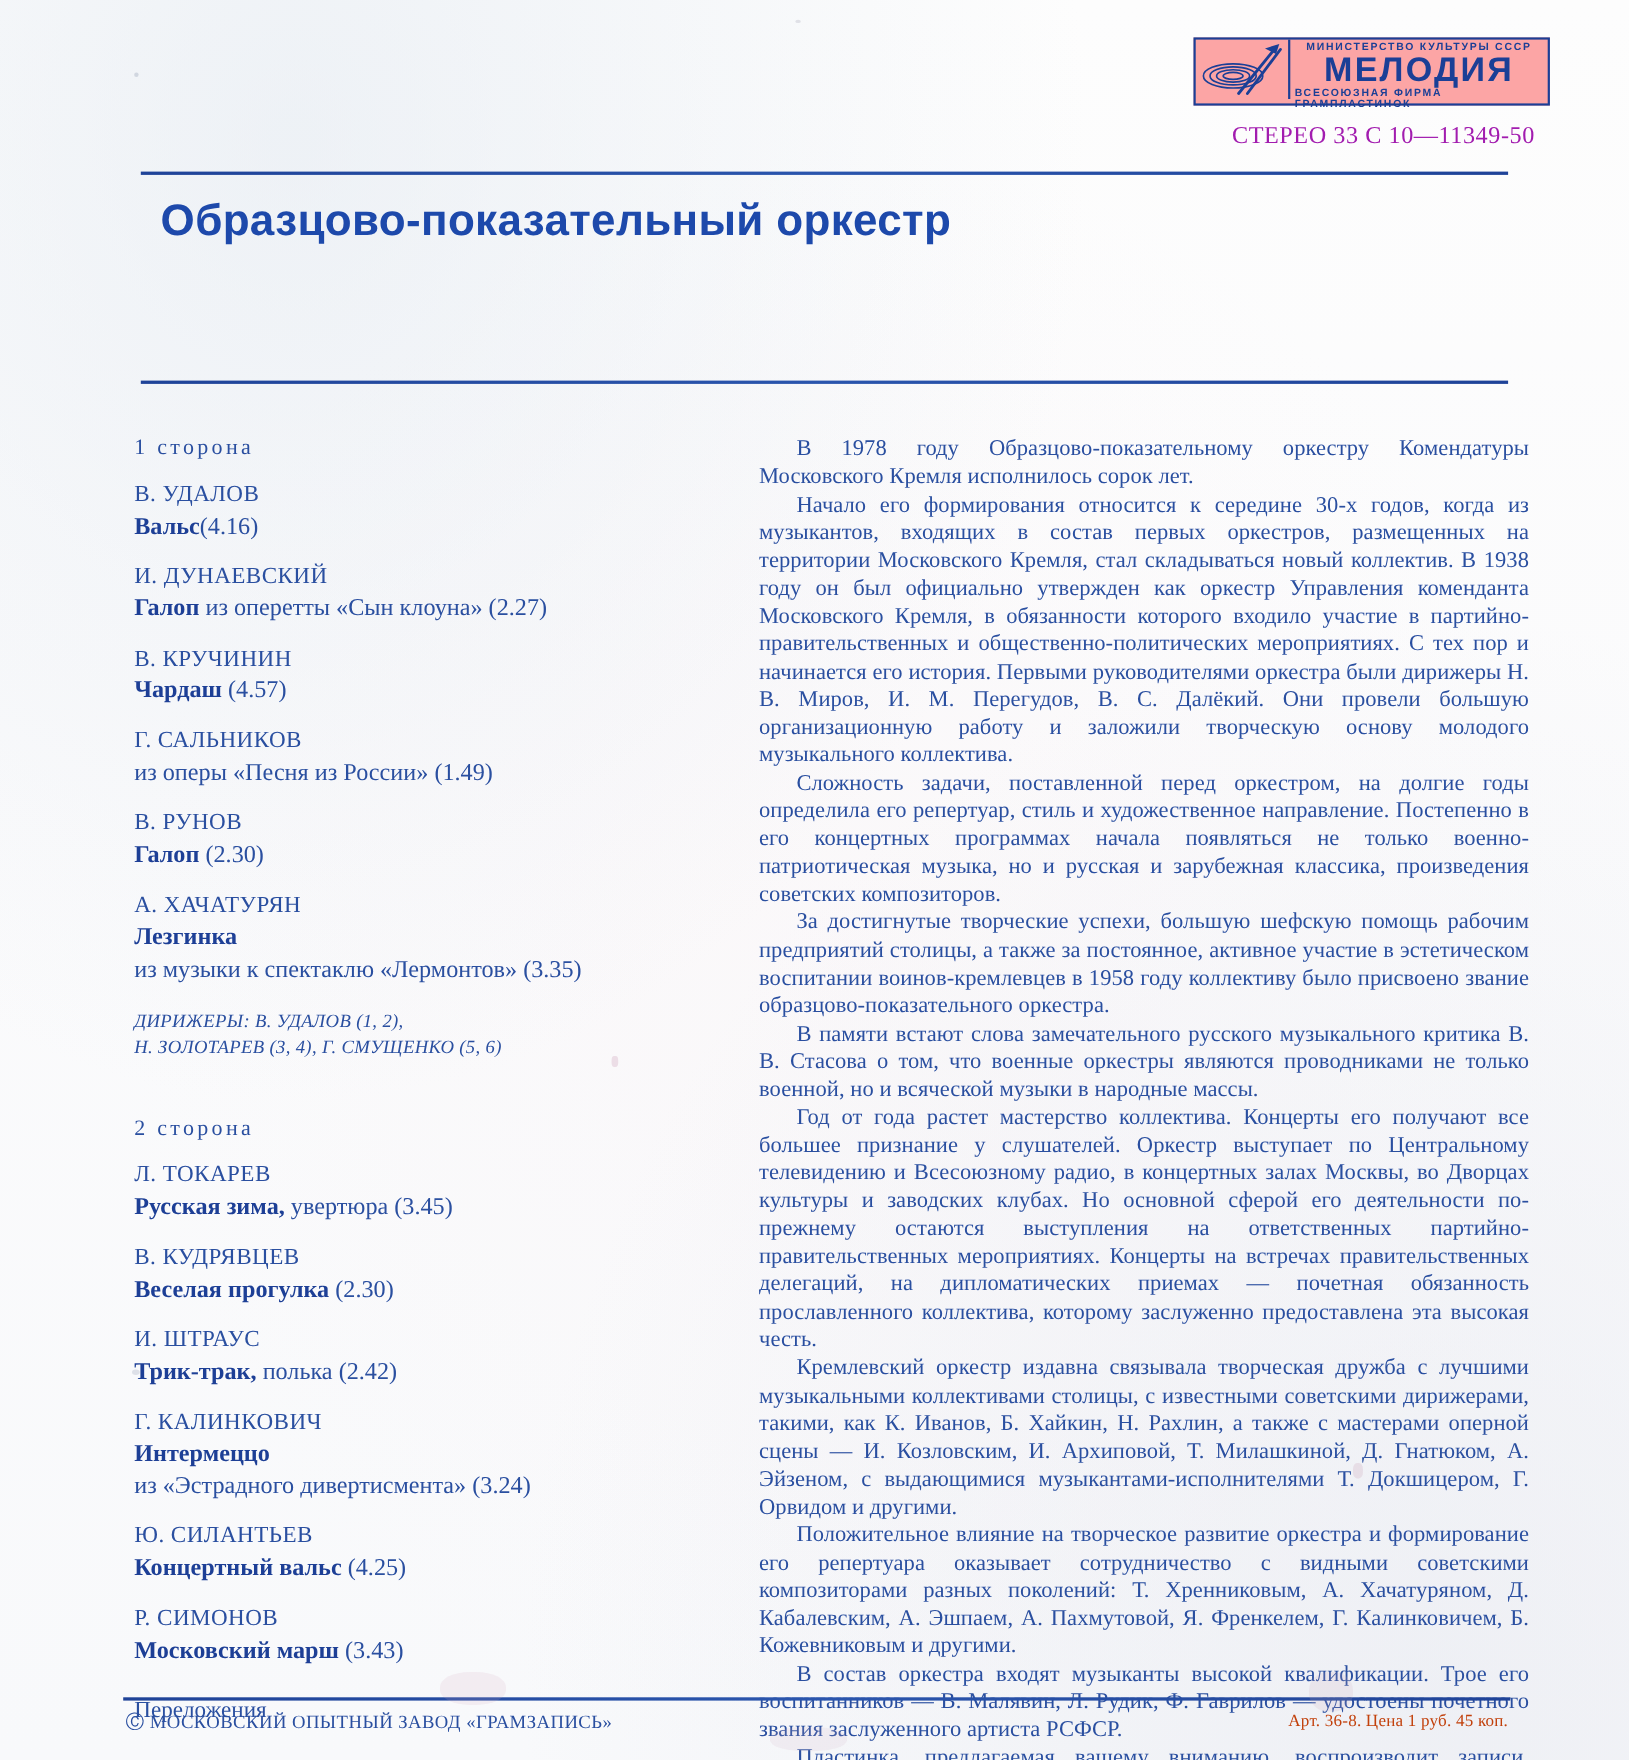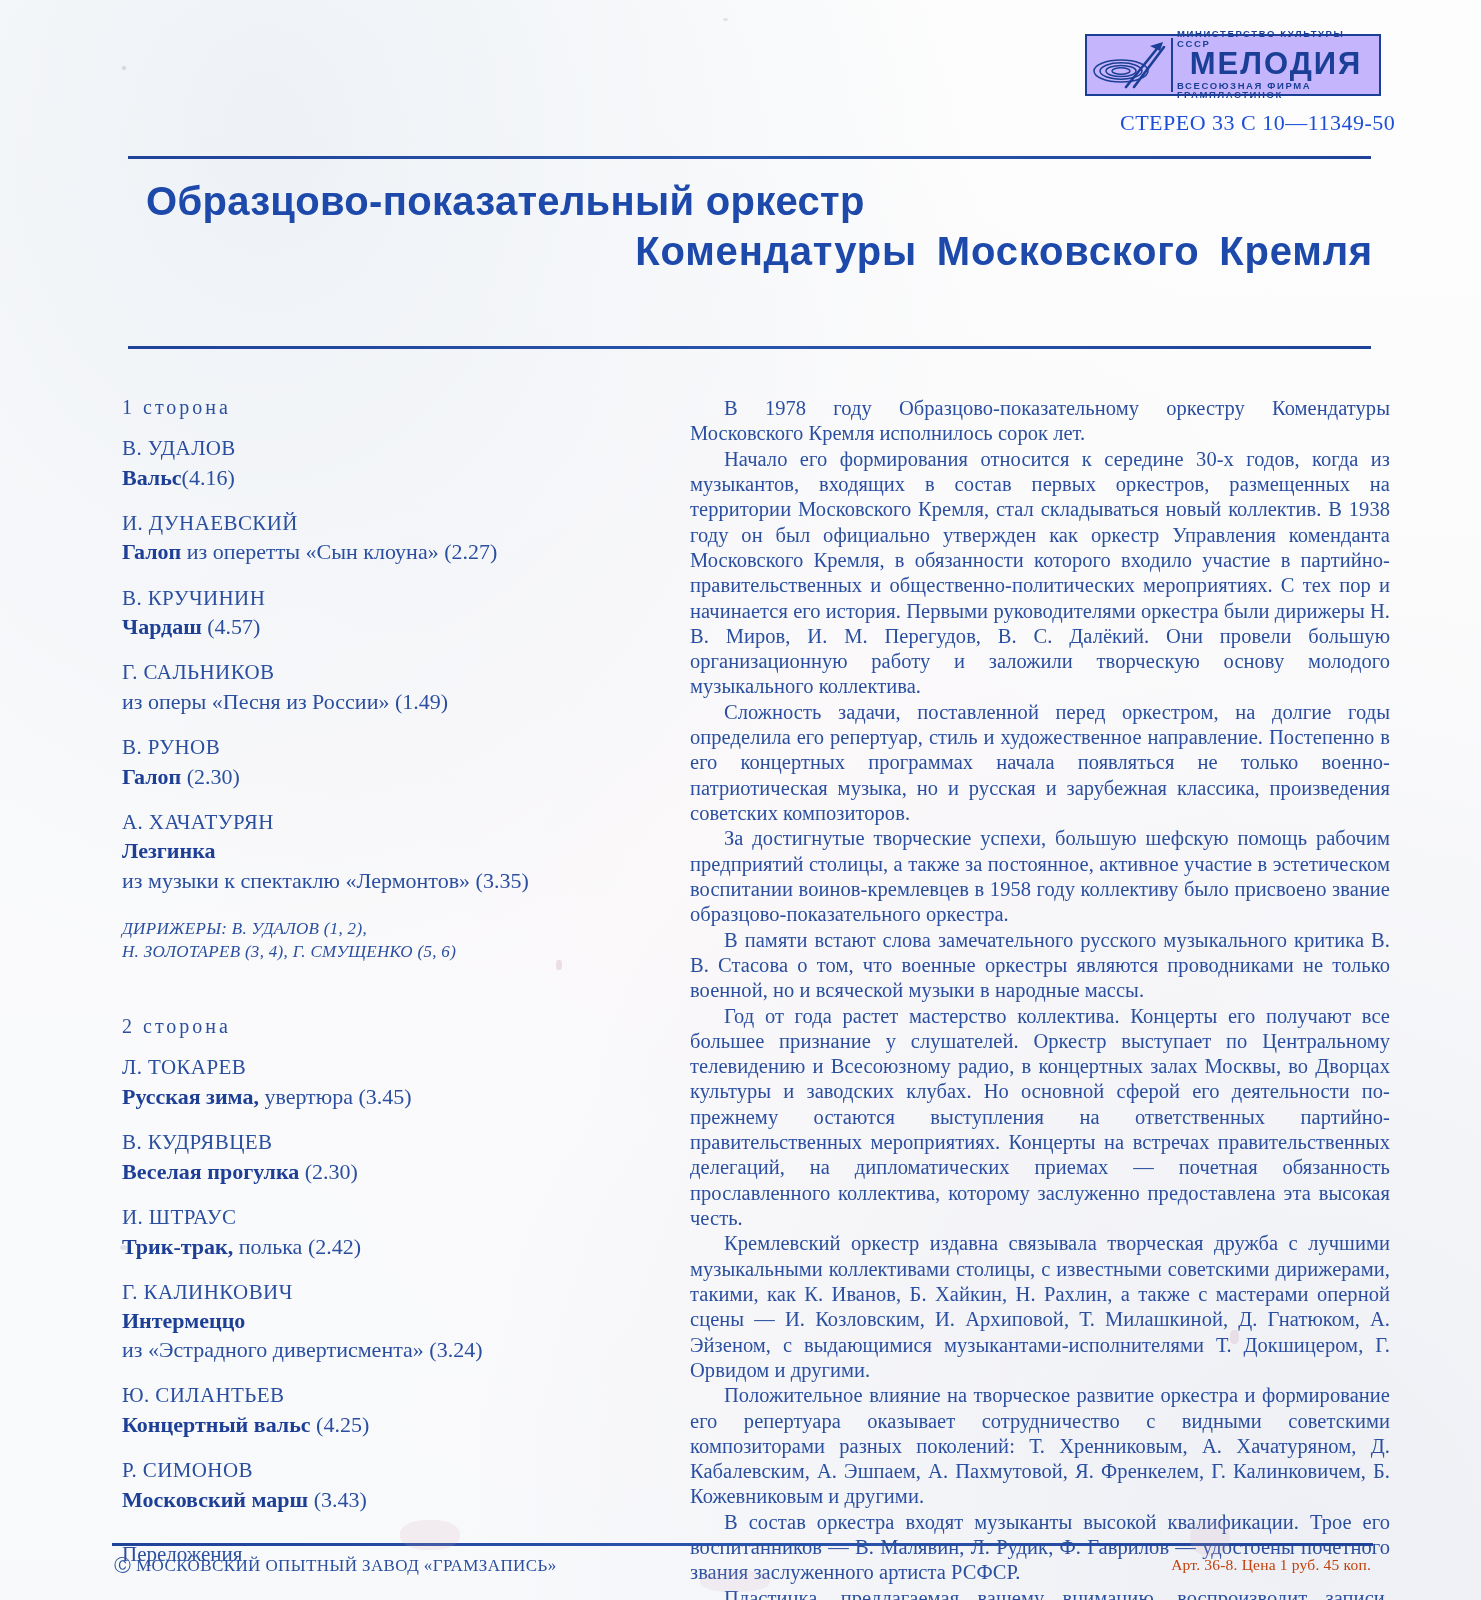--- a/index.html
+++ b/index.html
@@ -39,26 +39,26 @@
 
   
   .logo-block {
     position: absolute;
     left: 1085px;
     top: 34px;
     width: 300px;
   }
   .logo-box {
     display: flex;
-    align-items: center;
+    align-items: flex-start;
     border: 2px solid #1b3f96;
     height: 62px;
-    width: 296px;
+    width: 324px;
     box-sizing: border-box;
-    background: #c4b5fd;
+    background: #fca5a5;
   }
   .logo-mark {
     width: 84px;
     border-right: 2px solid #1b3f96;
     display: flex;
     align-items: center;
     justify-content: center;
     overflow: hidden;
   }
   .logo-words {
@@ -87,21 +87,21 @@
   }
   .catalog {
     position: absolute;
     left: 1120px;
     top: 110px;
     width: 262px;
     text-align: center;
     font-family: "Liberation Serif", serif;
     font-size: 22px;
     letter-spacing: 0.5px;
-    color: #1d4ed8;
+    color: #a21caf;
     white-space: nowrap;
   }
 
   .rule {
     position: absolute;
     left: 128px;
     right: 110px;
     height: 3px;
     background: linear-gradient(90deg, #1f4398 0%, #2a55ad 50%, #1f4398 100%);
   }
@@ -269,21 +269,20 @@
         <div class="logo-bot">ВСЕСОЮЗНАЯ ФИРМА ГРАМПЛАСТИНОК</div>
       </div>
     </div>
   </div>
   <div class="catalog">СТЕРЕО  33 С 10—11349-50</div>
 
   <div class="rule rule-top"></div>
 
   <div class="title">
     <div class="title-line1">Образцово-показательный оркестр</div>
-    <div class="title-line2">Комендатуры Московского Кремля</div>
   </div>
 
   <div class="rule rule-mid"></div>
 
   <div class="col-left">
 
     <div>
       <div class="side-label">1 сторона</div>
 
       <div class="track">

